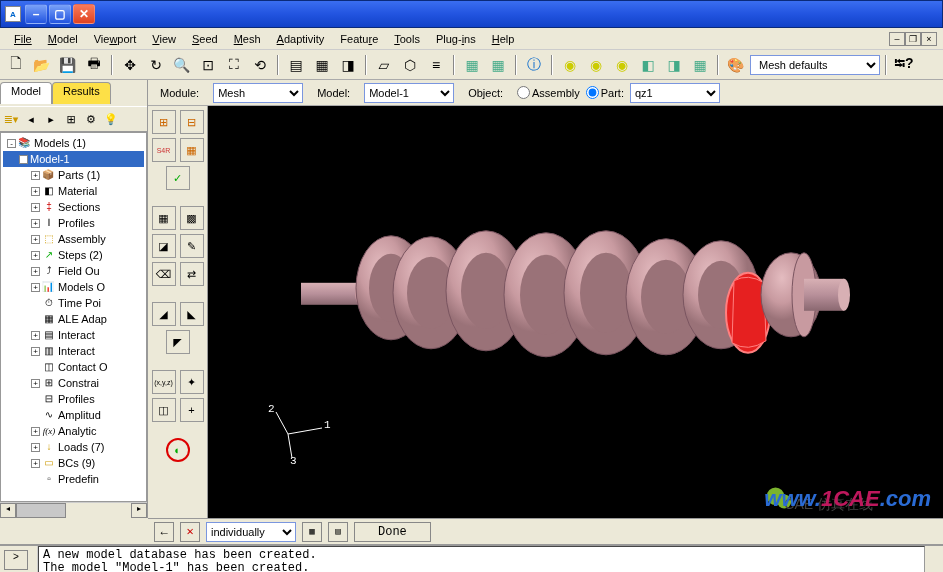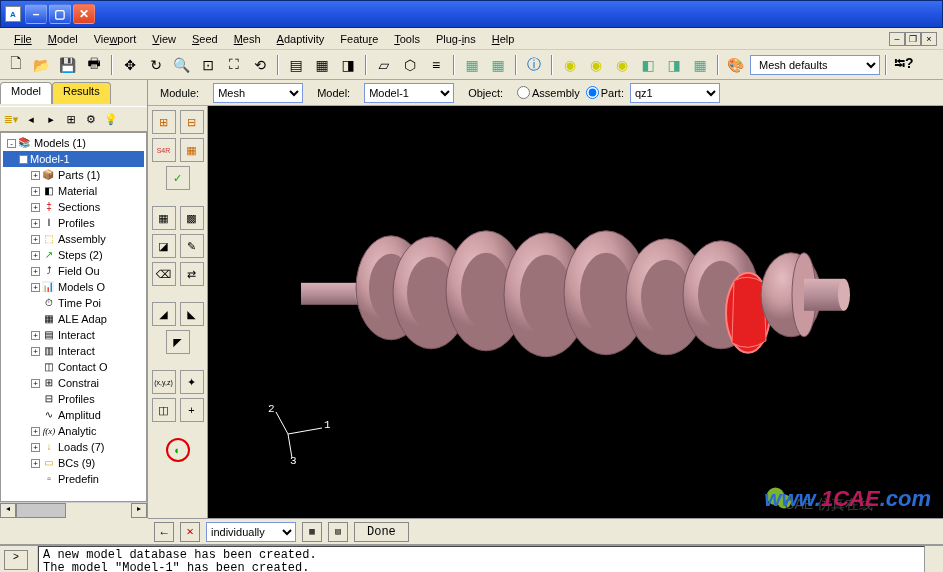--- a/index.html
+++ b/index.html
@@ -66,21 +66,21 @@
 .crankshaft { position: absolute; top: 50%; left: 50%; transform: translate(-50%,-58%); width: 560px; height: 240px; }
 .triad { position: absolute; bottom: 50px; left: 60px; color: #fff; font-family: "Courier New"; font-size: 12px; }
 .triad svg { overflow: visible; }
 
 .hilite { fill: #e62020; stroke: #ff8080; }
 
 
 .promptbar { height: 26px; background: #ece9d8; border-top: 1px solid #999; display: flex; align-items: center; padding: 0 6px; gap: 6px; font-family: "Courier New", monospace; font-size: 12px; }
 .pb-btn { width: 20px; height: 20px; border: 1px solid #888; background: #ece9d8; display: flex; align-items: center; justify-content: center; cursor: pointer; }
 .pb-x { color: #c00; font-weight: bold; }
-.done-btn { padding: 2px 12px; border: 1px solid #888; background: #ece9d8; cursor: pointer; font-family: "Courier New"; font-size: 12px; text-align: right; }
+.done-btn { padding: 2px 23px; border: 1px solid #888; background: #ece9d8; cursor: pointer; font-family: "Courier New"; font-size: 12px; text-align: right; }
 
 
 .msgarea { height: 54px; background: #ece9d8; border-top: 2px solid #999; display: flex; }
 .msg-side { width: 38px; border-right: 1px solid #ccc; display: flex; flex-direction: column; gap: 4px; padding: 4px; }
 .msg-sb { width: 24px; height: 20px; border: 1px solid #888; font-size: 10px; text-align: center; }
 .msg-text { flex: 1; background: #fff; border: 1px inset #999; font-family: "Courier New", monospace; font-size: 12px; padding: 2px 4px; overflow: hidden; white-space: pre; line-height: 13px; }
 .msg-scroll { width: 18px; background: #ece9d8; }
 
 
 .watermark { position: absolute; right: 12px; bottom: 60px; font-family: Arial; font-size: 22px; font-style: italic; font-weight: bold; pointer-events: none; }

